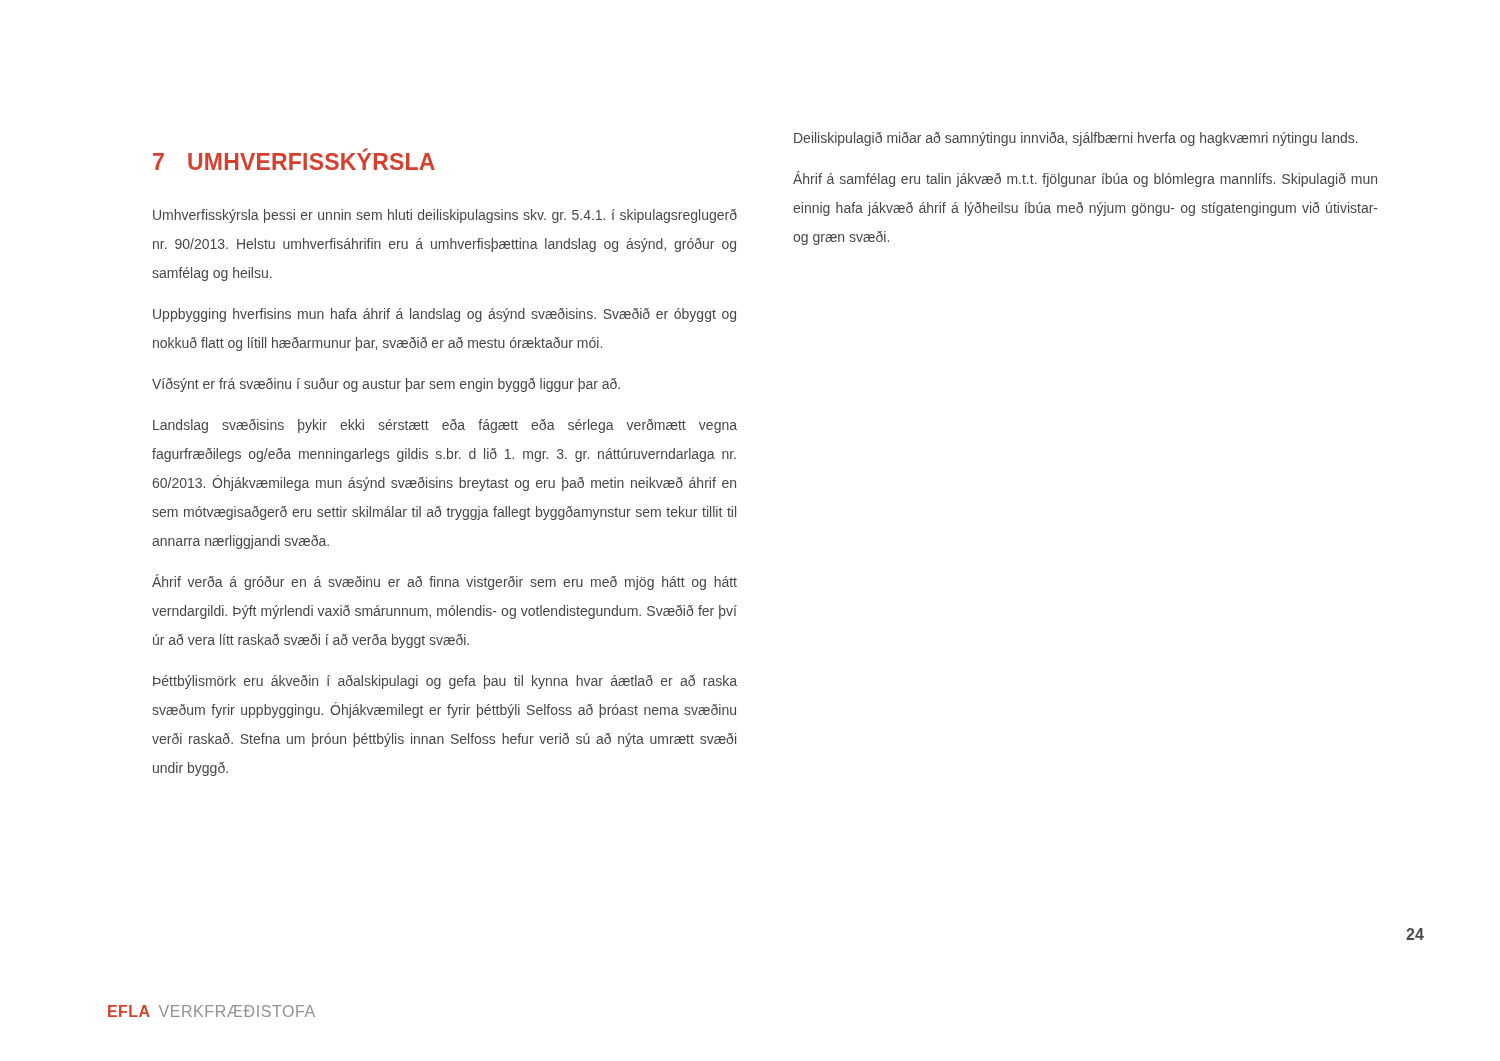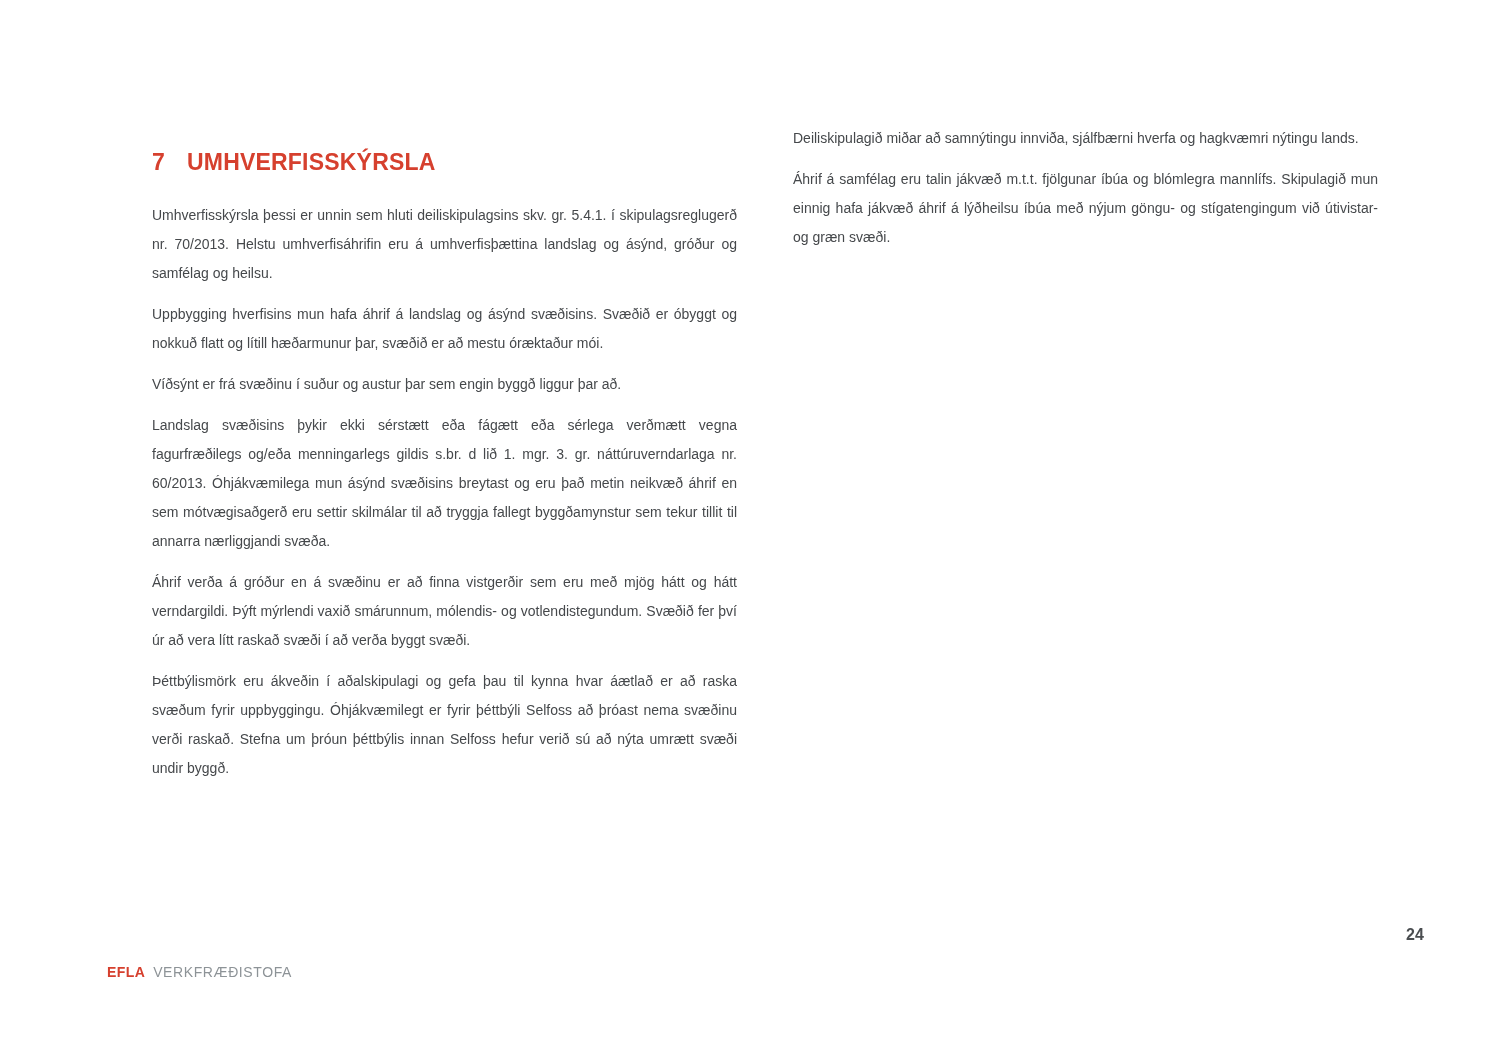--- a/index.html
+++ b/index.html
@@ -46,22 +46,22 @@
     margin: 0 0 12px 0;
     font-size: 14px;
     line-height: 29px;
     color: #45484b;
     text-align: justify;
     hyphens: none;
   }
   .footer-logo {
     position: absolute;
     left: 107px;
-    top: 961px;
-    font-size: 14px;
+    top: 1001px;
+    font-size: 16px;
     line-height: 22px;
     white-space: nowrap;
   }
   .logo-efla {
     color: #d6402e;
     font-weight: 700;
     letter-spacing: 0.4px;
   }
   .logo-rest {
     color: #8d9397;
@@ -81,21 +81,21 @@
 </head>
 <body>
 
 <div class="page">
 
   <div class="col col-left">
     <h1 class="heading">
       <span>7</span>
       <span>UMHVERFISSKÝRSLA</span>
     </h1>
-    <p class="para">Umhverfisskýrsla þessi er unnin sem hluti deiliskipulagsins skv. gr. 5.4.1. í skipulagsreglugerð nr. 70/2013. Helstu umhverfisáhrifin eru á umhverfisþættina landslag og ásýnd, gróður og samfélag og heilsu.</p>
+    <p class="para">Umhverfisskýrsla þessi er unnin sem hluti deiliskipulagsins skv. gr. 5.4.1. í skipulagsreglugerð nr. 90/2013. Helstu umhverfisáhrifin eru á umhverfisþættina landslag og ásýnd, gróður og samfélag og heilsu.</p>
     <p class="para">Uppbygging hverfisins mun hafa áhrif á landslag og ásýnd svæðisins. Svæðið er óbyggt og nokkuð flatt og lítill hæðarmunur þar, svæðið er að mestu óræktaður mói.</p>
     <p class="para">Víðsýnt er frá svæðinu í suður og austur þar sem engin byggð liggur þar að.</p>
     <p class="para">Landslag svæðisins þykir ekki sérstætt eða fágætt eða sérlega verðmætt vegna fagurfræðilegs og/eða menningarlegs gildis s.br. d lið 1. mgr. 3. gr. náttúruverndarlaga nr. 60/2013. Óhjákvæmilega mun ásýnd svæðisins breytast og eru það metin neikvæð áhrif en sem mótvægisaðgerð eru settir skilmálar til að tryggja fallegt byggðamynstur sem tekur tillit til annarra nærliggjandi svæða.</p>
     <p class="para">Áhrif verða á gróður en á svæðinu er að finna vistgerðir sem eru með mjög hátt og hátt verndargildi. Þýft mýrlendi vaxið smárunnum, mólendis- og votlendistegundum. Svæðið fer því úr að vera lítt raskað svæði í að verða byggt svæði.</p>
     <p class="para">Þéttbýlismörk eru ákveðin í aðalskipulagi og gefa þau til kynna hvar áætlað er að raska svæðum fyrir uppbyggingu. Óhjákvæmilegt er fyrir þéttbýli Selfoss að þróast nema svæðinu verði raskað. Stefna um þróun þéttbýlis innan Selfoss hefur verið sú að nýta umrætt svæði undir byggð.</p>
   </div>
 
   <div class="col col-right">
     <p class="para">Deiliskipulagið miðar að samnýtingu innviða, sjálfbærni hverfa og hagkvæmri nýtingu lands.</p>
     <p class="para">Áhrif á samfélag eru talin jákvæð m.t.t. fjölgunar íbúa og blómlegra mannlífs. Skipulagið mun einnig hafa jákvæð áhrif á lýðheilsu íbúa með nýjum göngu- og stígatengingum við útivistar- og græn svæði.</p>

